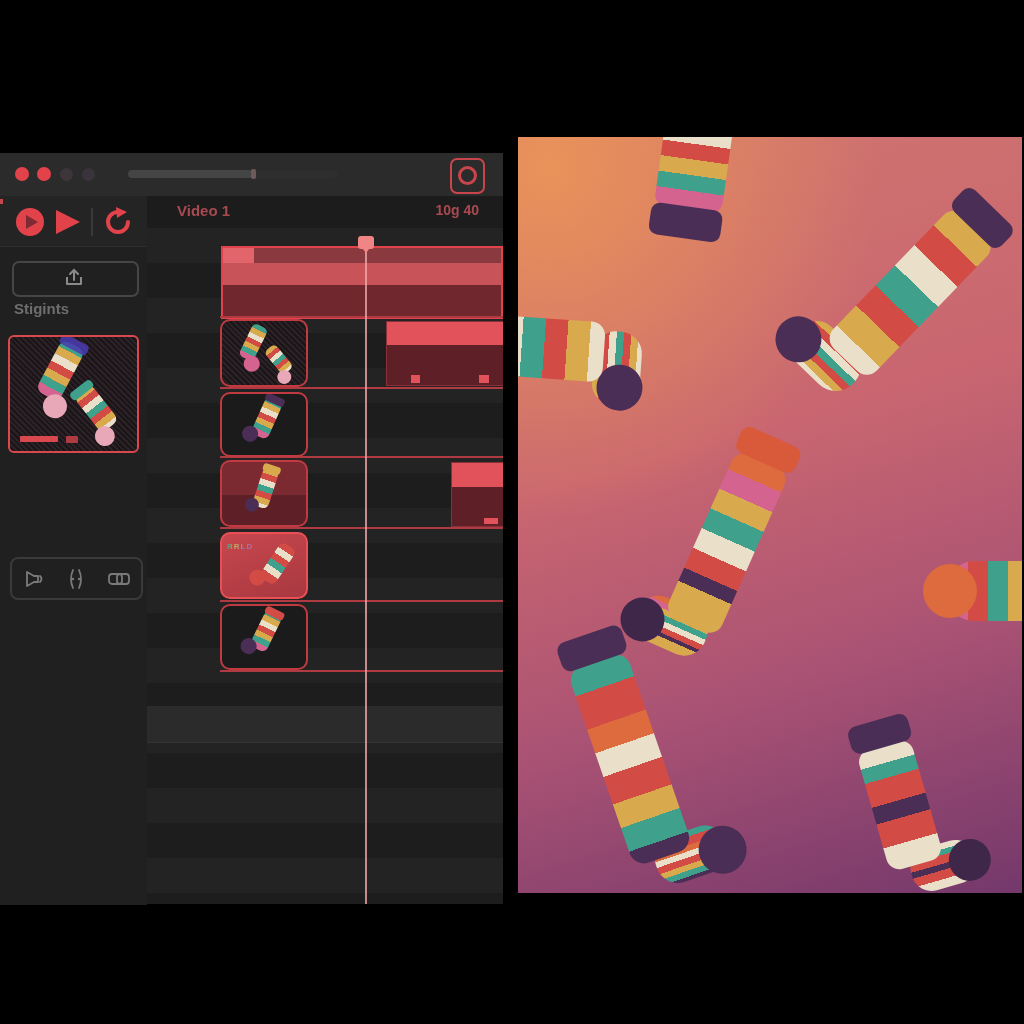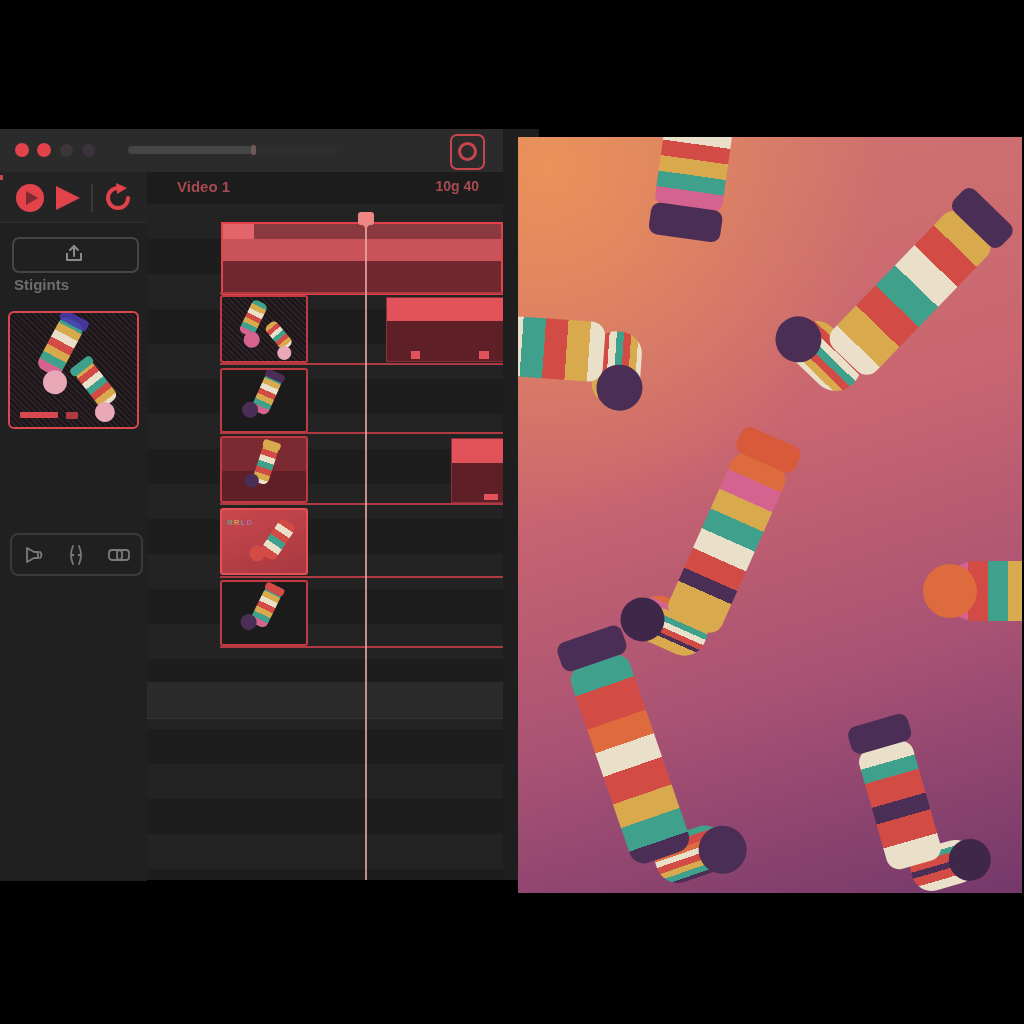--- a/index.html
+++ b/index.html
@@ -1,20 +1,20 @@
 <!DOCTYPE html>
 <html><head>
 <meta charset="utf-8">
 <style>
   html,body{margin:0;padding:0;background:#000;width:1024px;height:1024px;
     font-family:"Liberation Sans",sans-serif;overflow:hidden;position:relative;}
   .abs{position:absolute;}
 
   
-  #editor{left:0;top:129px;width:503px;height:751px;background:#1e1e1e;padding-left:36px;}
+  #editor{left:0;top:153px;width:503px;height:751px;background:#1e1e1e;}
   #titlebar{left:0;top:0;width:503px;height:43px;background:#2b2b2b;border-bottom:1px solid #191919;}
   .tdot{border-radius:50%;top:14px;}
   #slider{left:128px;top:17px;width:210px;height:8px;background:#2e2e2e;border-radius:4px;}
   #slider .fill{position:absolute;left:0;top:0;width:125px;height:8px;background:#454545;border-radius:4px;}
   #slider .knob{position:absolute;left:123px;top:-1px;width:5px;height:10px;background:#6e5a58;border-radius:2px;}
   #recordbtn{left:450px;top:5px;width:31px;height:32px;border:2px solid #c8454c;border-radius:7px;}
   #recordbtn .ring{position:absolute;left:6px;top:6px;width:13px;height:13px;border:3px solid #c8454c;border-radius:50%;}
 
   #toolbar{left:0;top:43px;width:147px;height:50px;background:#242424;}
   #toolbar .vdiv{position:absolute;left:91px;top:12px;width:2px;height:28px;background:#3a3a3a;}
@@ -46,21 +46,21 @@
   .sep{position:absolute;left:73px;width:283px;height:2px;background:#b03a42;}
   #bigclip{left:74px;top:18px;width:278px;height:69px;border:2px solid #e2434b;background:#71272e;}
   #bigclip .blk1{position:absolute;left:0;top:0;width:31px;height:15px;background:#e2656b;}
   #bigclip .blk2{position:absolute;left:31px;top:0;right:0;height:15px;background:#8a3a3f;}
   #bigclip .band{position:absolute;left:0;top:15px;right:0;height:22px;background:#c8545a;}
 
   .clip2{position:absolute;background:#5e2026;border:1px solid #8a3038;}
   .clip2 .top{position:absolute;left:0;top:0;right:0;background:#e2525a;}
   .sq{position:absolute;background:#e2525a;}
 
-  .thumb{position:absolute;left:73px;width:84px;border:2px solid #c03a42;border-radius:3px;overflow:hidden;}
+  .thumb{position:absolute;left:73px;width:84px;border:2px solid #c03a42;border-radius:10px;overflow:hidden;}
   .noisebg{background:repeating-linear-gradient(45deg,#2a2226 0 2px,#1b1518 2px 4px),#221c1f;}
   .darkbg{background:#1b1b1b;}
   .redbg{background:linear-gradient(#7a2a30 0 52%,#5e2026 52% 100%);}
   .red2bg{background:linear-gradient(160deg,#c8474e,#a83840);}
   .thumb.hot{border-color:#e85055;}
   .rrld{position:absolute;left:5px;top:8px;font-size:8px;font-weight:bold;letter-spacing:1px;
      background:linear-gradient(90deg,#3fa08c,#d9a94e,#6a8ad0,#d4638f);
      -webkit-background-clip:text;background-clip:text;color:#3fa08c;-webkit-text-fill-color:transparent;}
 
   #playline{left:218px;top:16px;width:2px;height:660px;background:rgba(238,168,168,.8);}

